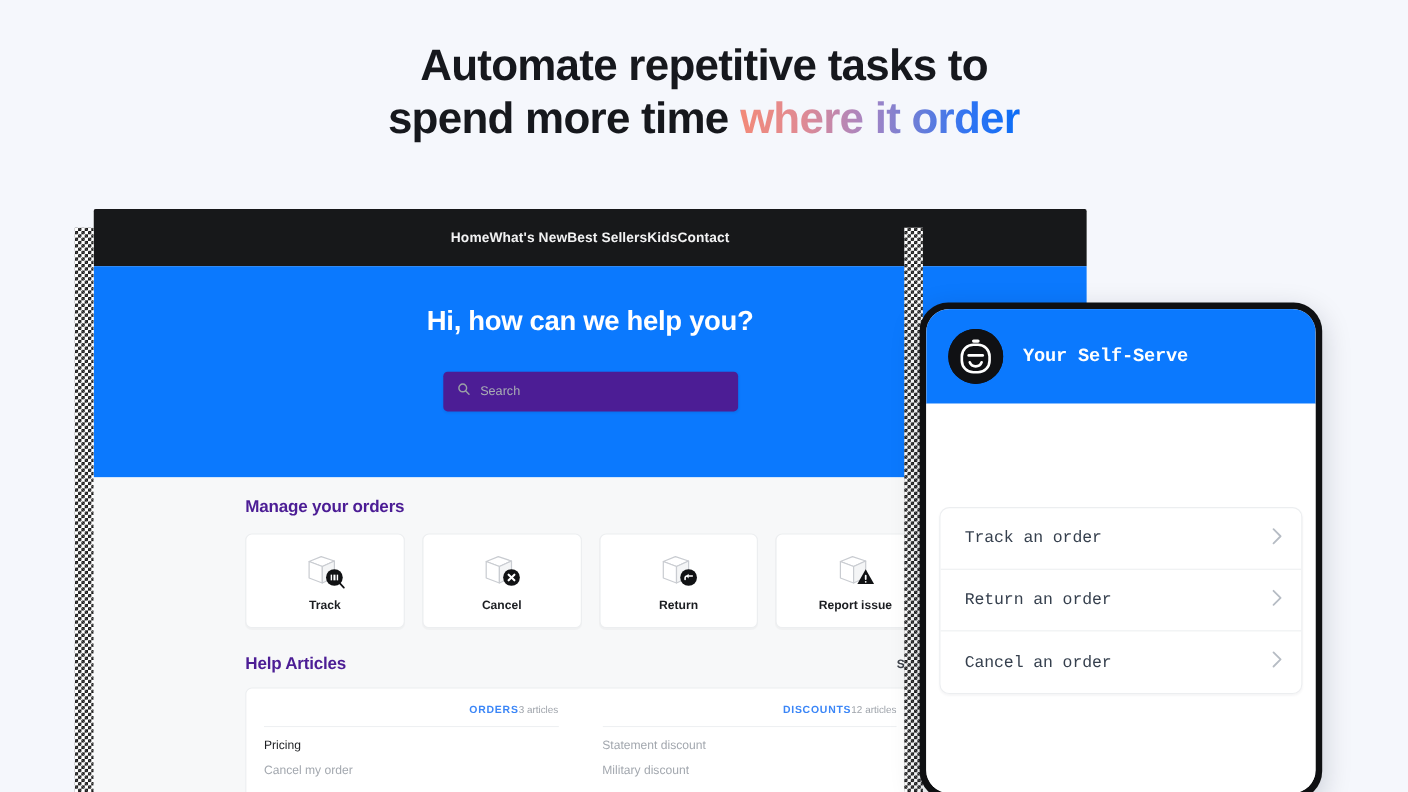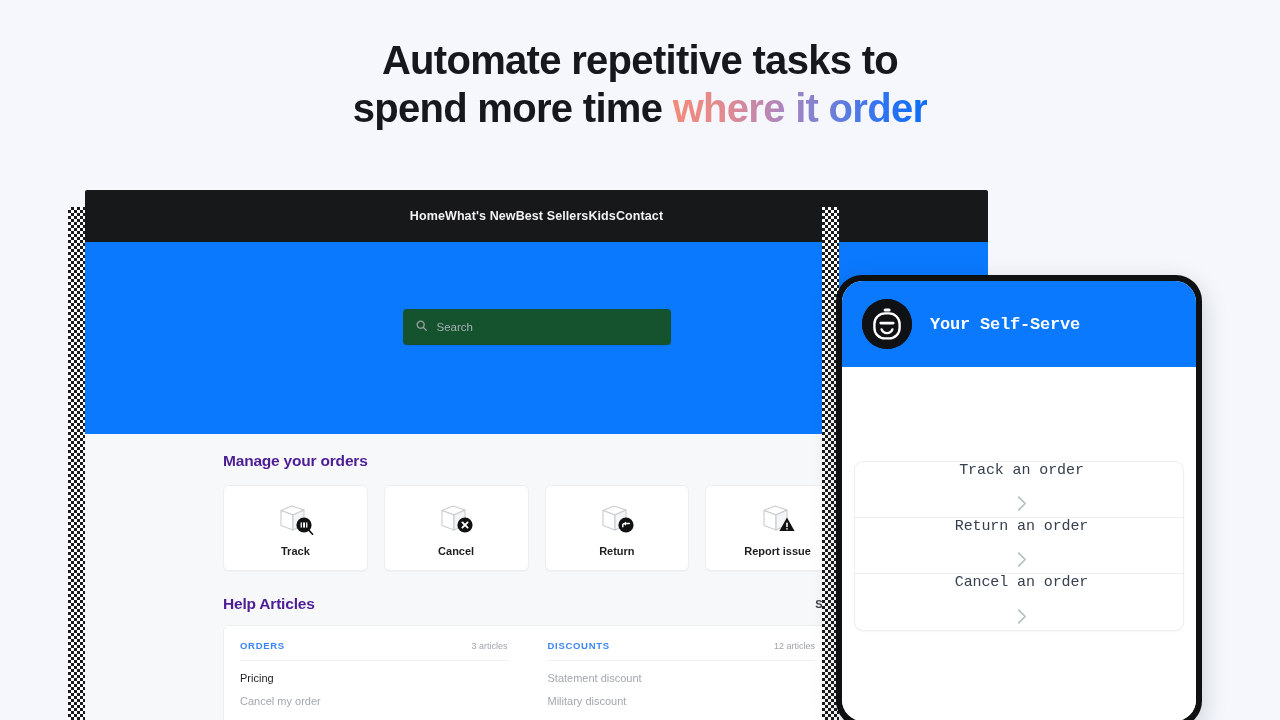--- a/index.html
+++ b/index.html
@@ -63,21 +63,21 @@
   }
   .hero-title {
     color: #ffffff;
     font-size: 25px;
     font-weight: 700;
     letter-spacing: -0.3px;
   }
   .searchwrap {
     margin-top: 31px;
     width: 268px; height: 36px;
-    background: #14532d;
+    background: #4c1d95;
     border-radius: 4px;
     display: flex;
     align-items: center;
     padding: 0 12px;
     gap: 9px;
     box-shadow: 0 1px 2px rgba(0,0,0,.07);
   }
   .search-input {
     border: 0; outline: 0;
     font-size: 11.5px;
@@ -118,21 +118,21 @@
     background: #fff;
     border: 1px solid #eceef0;
     border-radius: 6px;
     display: flex;
     padding: 14px 16px 0 16px;
     gap: 0;
     height: 110px;
   }
   .acol { flex: 1; padding-right: 18px; }
   .acol + .acol { padding-left: 22px; }
-  .acol-head { display: flex; justify-content: space-between; align-items: baseline; }
+  .acol-head { display: flex; justify-content: flex-end; align-items: baseline; }
   .acol-title { font-size: 9.5px; font-weight: 700; color: #3b86f7; letter-spacing: .7px; }
   .acol-count { font-size: 9px; color: #9fa4ab; }
   .acol-rule { height: 1px; background: #eef0f2; margin: 9px 0 0 0; }
   .art { font-size: 11px; margin-top: 11px; color: #a3a8af; }
   .art.first { color: #1c1e22; }
 
   
   .checker {
     position: absolute;
     background-image:
@@ -186,21 +186,20 @@
     overflow: hidden;
     box-shadow: 0 1px 2px rgba(16,24,40,.04);
   }
   .option {
     height: 56px;
     display: flex;
     align-items: center;
     justify-content: space-between;
     padding: 0 17px 0 22px;
     border-bottom: 1px solid #edeff1;
-    flex-direction: column;
   }
   .option:last-child { border-bottom: 0; }
   .option-label { font-size: 15px; color: #36404e; letter-spacing: -0.1px; }
   .chev { color: #b6bcc4; display: block; }
 </style>
 </head>
 <body>
 
 <div class="stage">
 
@@ -213,20 +212,21 @@
 
     <nav class="topnav">
       <a href="#">Home</a>
       <a href="#">What's New</a>
       <a href="#">Best Sellers</a>
       <a href="#">Kids</a>
       <a href="#">Contact</a>
     </nav>
 
     <section class="hero">
+      <div class="hero-title">Hi, how can we help you?</div>
       <div class="searchwrap">
         <span>
           <svg width="13" height="13" viewBox="0 0 24 24" fill="none" stroke="#9aa0a6" stroke-width="2.4" stroke-linecap="round">
               <circle cx="10.5" cy="10.5" r="6.5"></circle>
               <line x1="15.6" y1="15.6" x2="21" y2="21"></line>
             </svg>
         </span>
         <input class="search-input" type="text" placeholder="Search" style="">
       </div>
     </section>

